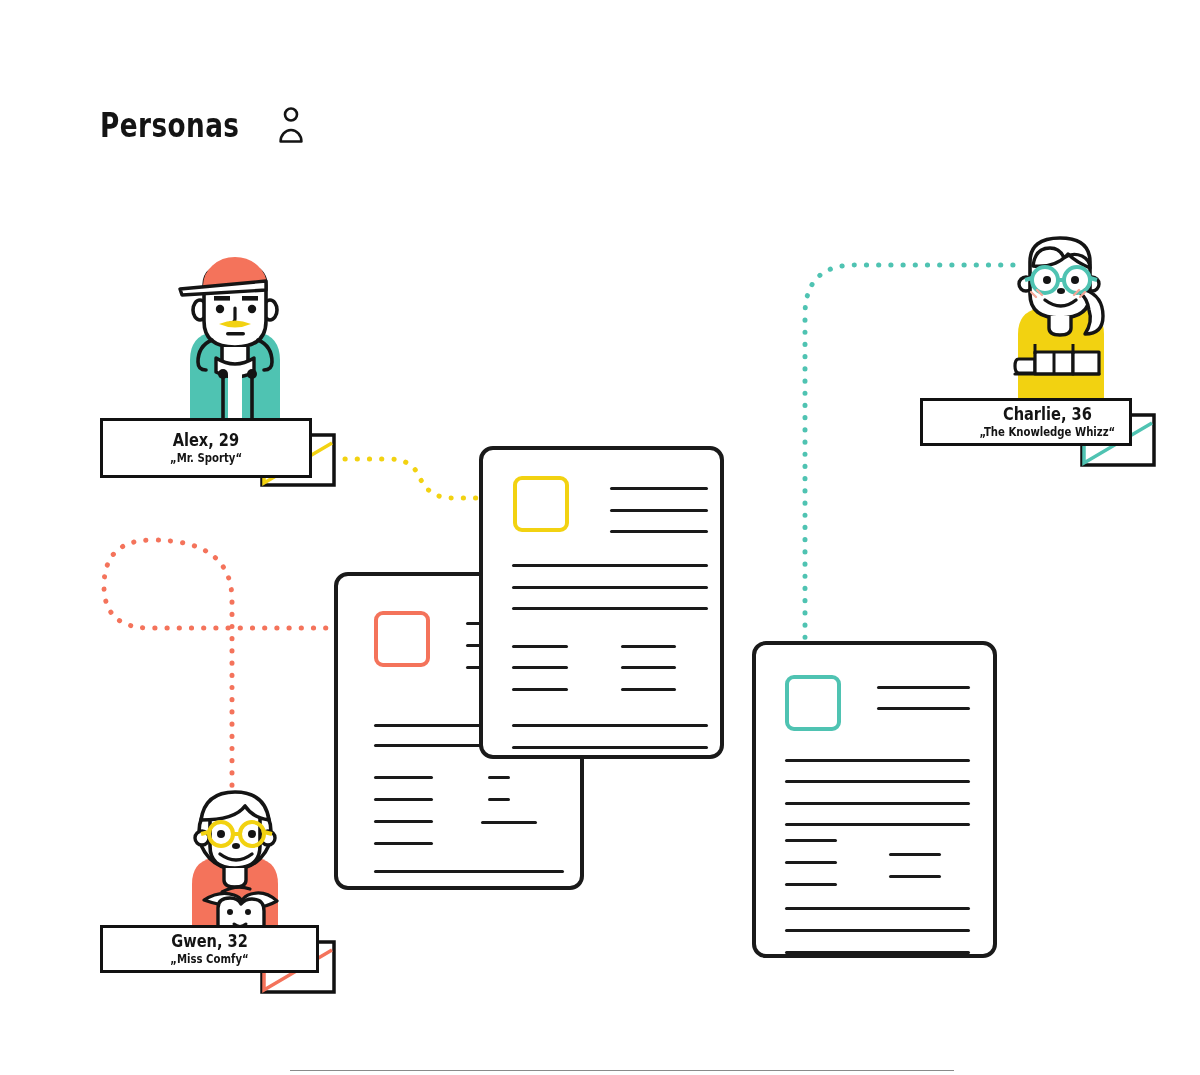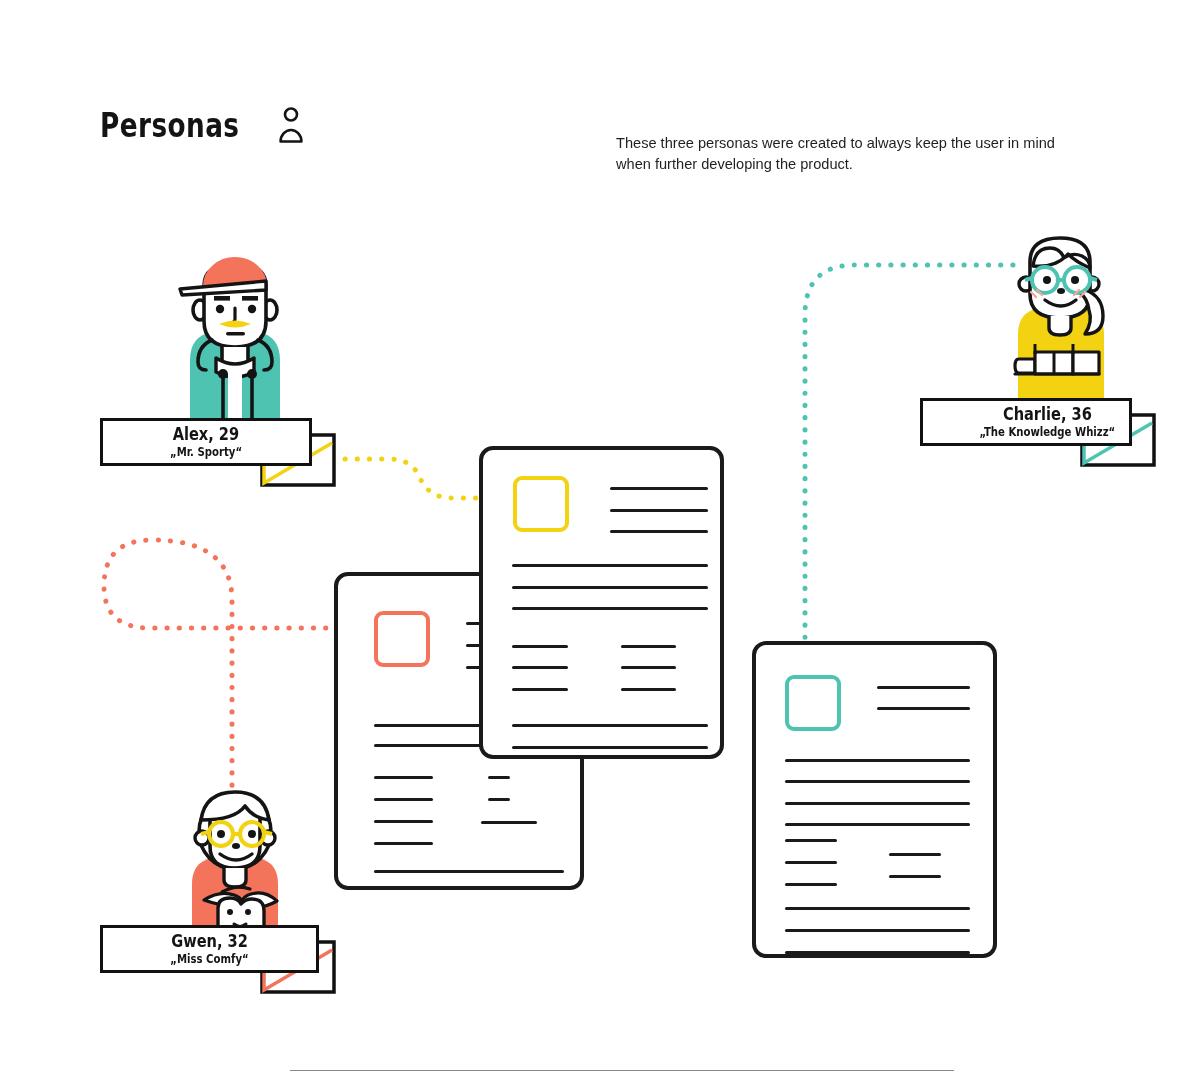--- a/index.html
+++ b/index.html
@@ -137,21 +137,20 @@
 <div id="page">
 
   <div class="header-title-row">
     <div class="header-title">Personas</div>
     <svg class="person-icon" width="26" height="38" viewBox="0 0 26 38">
       <circle cx="13" cy="8.5" r="6" fill="none" stroke="#141414" stroke-width="2.6"></circle>
       <path d="M2.6 35.5 A10.4 11.5 0 0 1 23.4 35.5 Z" fill="none" stroke="#141414" stroke-width="2.6" stroke-linejoin="round"></path>
     </svg>
   </div>
 
-  <div class="intro-col intro-right">These three personas were created to always keep the user in mind when further developing the product.</div>
 
   <svg class="wire-layer" viewBox="0 0 1200 1075">
 
     <path d="M345 459 L390 459 Q412 459 420 478 Q429 498 452 498 L540 498" fill="none" stroke="#F2D211" stroke-width="5" stroke-linecap="round" stroke-dasharray="0.2 12"></path>
 
     <path d="M338 628 L150 628 Q104 628 104 586 Q104 540 152 540 Q232 540 232 600 L232 800" fill="none" stroke="#F4735B" stroke-width="5" stroke-linecap="round" stroke-dasharray="0.2 12"></path>
 
     <path d="M1013 265 L855 265 Q805 265 805 315 L805 640" fill="none" stroke="#4FC3B2" stroke-width="5" stroke-linecap="round" stroke-dasharray="0.2 12"></path>
   </svg>
 
@@ -260,21 +259,21 @@
       <circle cx="92" cy="122" r="5" fill="#141414"></circle>
 
       <rect x="68" y="118" width="14" height="67" fill="#ffffff"></rect>
     </svg>
 
     <svg class="plate-tail" style="left:258px; top:431px;" width="90" height="58" viewBox="0 0 90 58">
       <path d="M4 4 L76 4 L76 54 L4 54 Z" fill="#ffffff" stroke="#111111" stroke-width="3.5"></path>
       <path d="M6 20 L6 52 L74 12" fill="none" stroke="#F2D211" stroke-width="3.5"></path>
     </svg>
 
-    <div class="name-plate" style="left:100px; top:418px; width:212px; height:48px;">
+    <div class="name-plate" style="left:100px; top:418px; width:212px; height:60px;">
       <div class="name-main">Alex, 29</div>
       <div class="name-sub">„Mr. Sporty“</div>
     </div>
   </div>
 
   <div class="persona" style="left:0; top:0;">
 
     <svg class="persona-art" style="left:160px; top:782px;" width="150" height="160" viewBox="0 0 150 160">
 
       <path d="M32 102 q0-22 20-26 l46 0 q20 4 20 26 l0 58 -86 0 Z" fill="#F4735B"></path>

